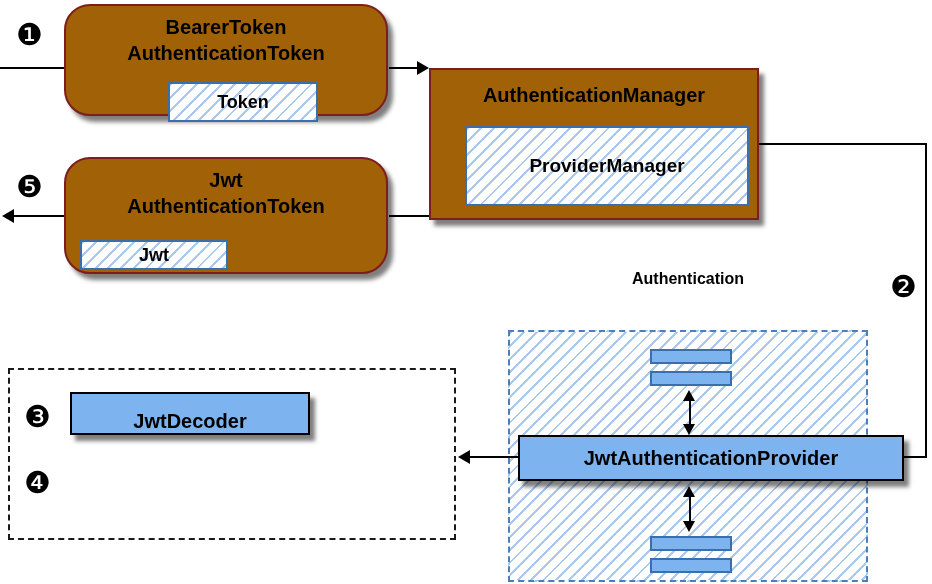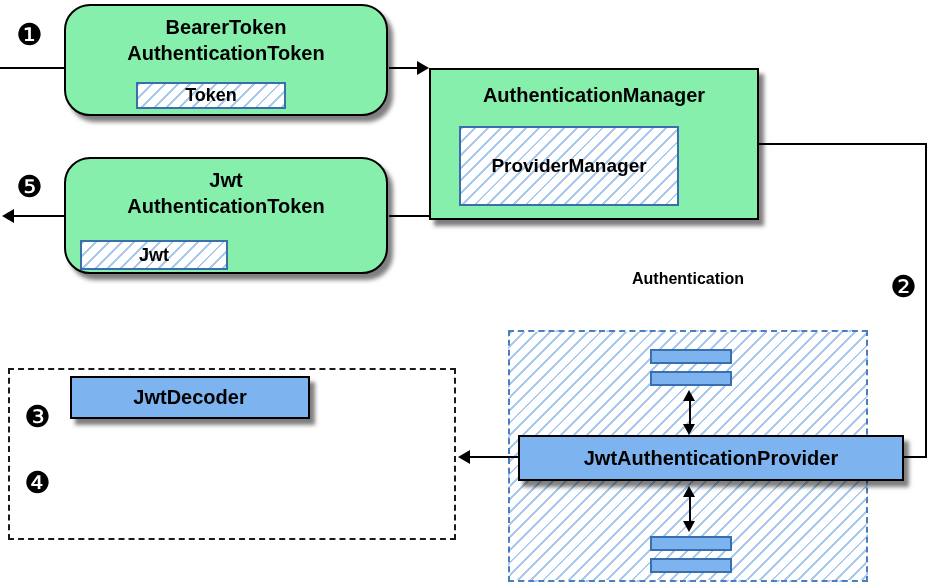--- a/index.html
+++ b/index.html
@@ -1,20 +1,20 @@
 <!DOCTYPE html>
 <html><head>
 <meta charset="utf-8">
 <style>
   * { box-sizing: border-box; margin: 0; padding: 0; }
   html, body { background: #fff; }
   body { font-family: "Liberation Sans", sans-serif; color: #000; }
   .canvas { position: relative; width: 932px; height: 584px; background: #fff; overflow: hidden; }
 
-  .box { position: absolute; background: #86efac; border: 2px solid #000000;
+  .box { position: absolute; background: #a16207; border: 2px solid #7f1d1d;
          box-shadow: 5px 6px 4px rgba(0,0,0,.5); }
   .rounded { border-radius: 26px; }
   .box-title { text-align: center; font-weight: bold; font-size: 20px; line-height: 26px; padding-top: 8px; }
   .inner { position: absolute; display: flex; align-items: center; justify-content: center;
            font-weight: bold; font-size: 18px; border: 2px solid #3a6fae; background: #fff; }
   .white-inner { border-color: #000; }
   .hatch { background-color: #fff;
            background-image: repeating-linear-gradient(135deg, #a9c9ef 0, #a9c9ef 2px, transparent 2px, transparent 9px); }
 
   .badge { position: absolute; font-size: 30px; line-height: 30px; }
@@ -41,31 +41,31 @@
 <div class="canvas">
 
   <div class="badge" style="left:16px;top:20px;">❶</div>
   <div class="hline" style="left:0;top:67px;width:64px;"></div>
 
   <div class="box rounded" style="left:64px;top:4px;width:324px;height:112px;">
     <div class="box-title">
       <div>BearerToken</div>
       <div>AuthenticationToken</div>
     </div>
-    <div class="inner hatch" style="left:70px;top:76px;width:150px;height:27px;">
+    <div class="inner hatch" style="left:102px;top:76px;width:150px;height:40px;">
       <span>Token</span>
     </div>
   </div>
 
   <div class="hline" style="left:389px;top:67px;width:30px;"></div>
   <div class="ah ah-right" style="left:417px;top:61px;"></div>
 
   <div class="box" style="left:429px;top:68px;width:330px;height:152px;">
     <div class="box-title" style="padding-top:12px;">AuthenticationManager</div>
-    <div class="inner hatch" style="left:28px;top:56px;width:220px;height:80px;font-size:19px;justify-content:center;">
+    <div class="inner hatch" style="left:34px;top:56px;width:284px;height:80px;font-size:19px;justify-content:center;">
       <span>ProviderManager</span>
     </div>
   </div>
 
   <div class="hline" style="left:389px;top:215px;width:40px;"></div>
 
   <div class="badge" style="left:16px;top:172px;">❺</div>
   <div class="hline" style="left:14px;top:215px;width:50px;"></div>
   <div class="ah ah-left" style="left:2px;top:209px;"></div>
 
@@ -108,19 +108,19 @@
 
   <div class="bar" style="left:650px;top:536px;"></div>
   <div class="bar" style="left:650px;top:558px;"></div>
 
   <div class="hline" style="left:470px;top:456px;width:48px;"></div>
   <div class="ah ah-left" style="left:458px;top:450px;"></div>
 
   <div class="dashed-box" style="left:8px;top:368px;width:448px;height:172px;"></div>
 
   <div class="badge" style="left:24px;top:402px;">❸</div>
-  <div class="solid-box" style="left:70px;top:376px;width:240px;height:43px;">
+  <div class="solid-box" style="left:70px;top:392px;width:240px;height:43px;align-items:flex-end;">
     <span>JwtDecoder</span>
   </div>
 
   <div class="badge" style="left:24px;top:468px;">❹</div>
 
 </div>
 
 </body></html>

